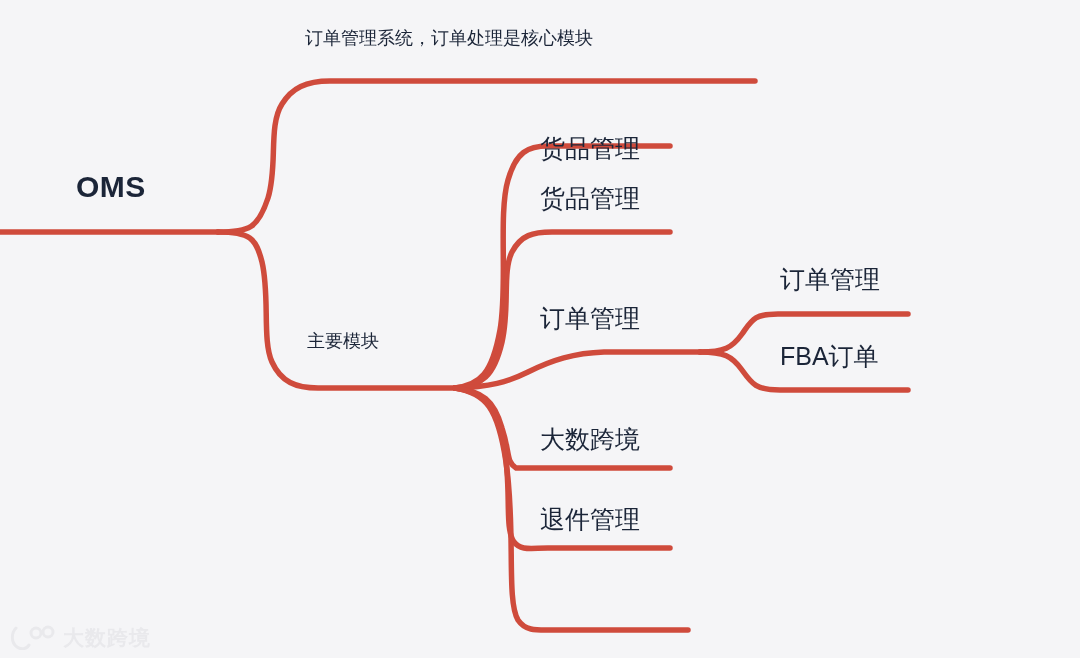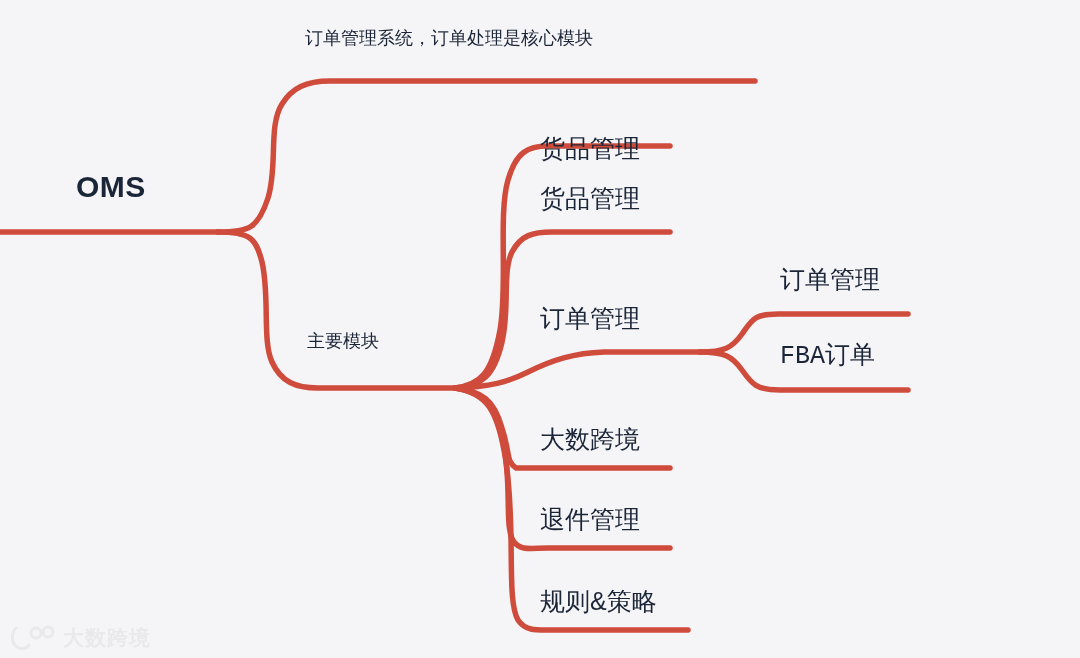--- a/index.html
+++ b/index.html
@@ -99,25 +99,24 @@
   <div class="node-label node-sub" style="left:540px; top:106px;margin-top:30px;">货品管理</div>
 
   <div class="node-label node-sub" style="left:540px; top:186px;">货品管理</div>
 
   <div class="node-label node-sub" style="left:540px; top:306px;">订单管理</div>
 
   <div class="node-label node-sub" style="left:540px; top:427px;">大数跨境</div>
 
   <div class="node-label node-sub" style="left:540px; top:507px;">退件管理</div>
 
-  <div class="node-label node-sub" style="left:540px; top:589px;">规则&amp;策略</div>
 
   <div class="node-label node-sub" style="left:780px; top:267px;">订单管理</div>
 
-  <div class="node-label node-sub" style="left:780px; top:344px;font-family:Liberation Mono, monospace;">FBA订单</div>
+  <div class="node-label node-sub" style="left:780px; top:344px;">FBA订单</div>
 
   <div id="watermark">
     <svg width="46" height="26" viewBox="0 0 46 26">
       <path d="M6 4 C 1 9, 1 19, 7 23 C 11 26, 17 25, 19 21" fill="none" stroke="#e2e2e6" stroke-width="3" stroke-linecap="round"></path>
       <circle cx="26" cy="9" r="5" fill="none" stroke="#e2e2e6" stroke-width="3"></circle>
       <circle cx="38" cy="8" r="5" fill="none" stroke="#e2e2e6" stroke-width="3"></circle>
     </svg>
     <span class="wm-text">大数跨境</span>
   </div>
 

